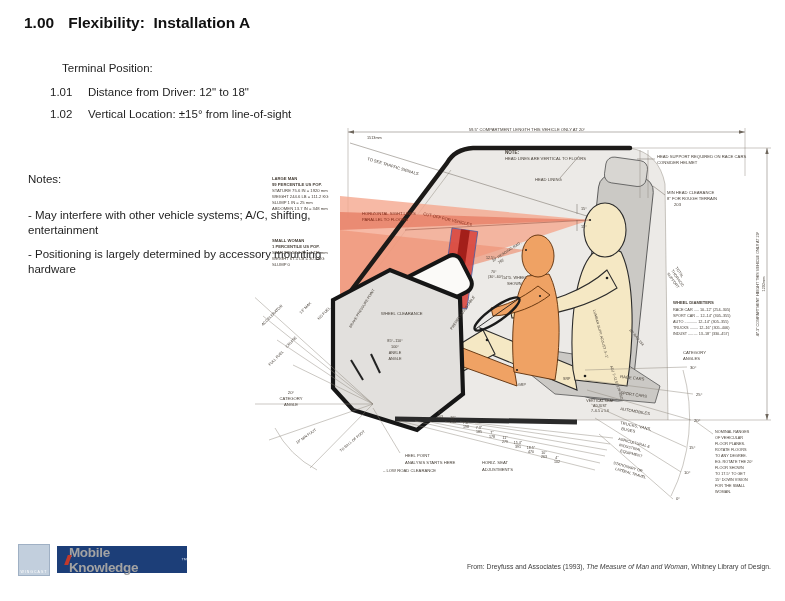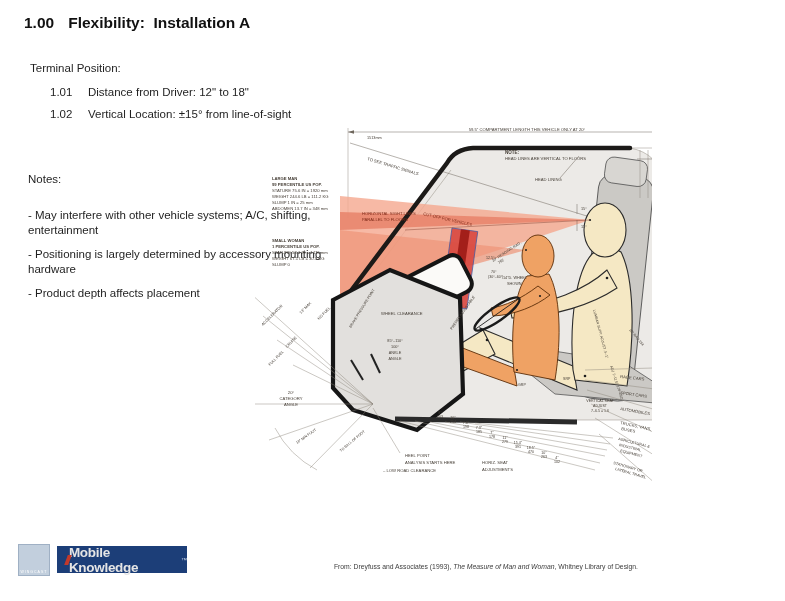--- a/index.html
+++ b/index.html
@@ -1,23 +1,23 @@
 <!DOCTYPE html>
 <html><head>
 <meta charset="utf-8">
 <style>
   html,body{margin:0;padding:0;background:#ffffff;}
-  .page{position:relative;width:652px;height:601px;background:#fff;overflow:hidden;
+  .page{position:relative;width:785px;height:601px;background:#fff;overflow:hidden;
         font-family:"Liberation Sans",sans-serif;color:#1c1c1c;}
   .title{position:absolute;left:24px;top:14px;display:flex;font-size:15.5px;font-weight:bold;color:#111;}
   .title .num{margin-right:14px;}
   .title .txt{white-space:pre;}
   .block{position:absolute;font-size:11.5px;color:#1f1f1f;}
   #terminal{left:30px;top:62px;}
-  #terminal .heading{margin-bottom:12px;}
+  #terminal .heading{margin-bottom:12px;margin-left:32px;}
   .t-item{display:flex;margin-bottom:10px;margin-left:20px;}
   .t-item .num{width:38px;flex:none;}
   #notes{left:28px;top:172px;width:302px;line-height:1.3;}
   #notes .heading{margin-bottom:21px;}
   .n-item{margin-bottom:9px;}
   svg{position:absolute;left:255px;top:118px;}
   svg text{fill:#453e36;font-family:"Liberation Sans",sans-serif;}
   .t36{font-size:3.6px;} .t38{font-size:3.8px;} .t42{font-size:4.2px;} .t45{font-size:4.5px;}
   .b{font-weight:bold;} .mid{text-anchor:middle;} .dkred{fill:#7e2a18;}
   .dim{stroke:#6e665c;stroke-width:0.5;fill:none;}
@@ -25,21 +25,21 @@
   .thick{stroke:#1c1a18;fill:none;stroke-linecap:round;stroke-linejoin:round;}
   
   #wingcast{position:absolute;left:18px;top:544px;width:30px;height:30px;background:#c2cfdd;
             border:1px solid #9fb0c4;}
   #wingcast .wtxt{position:absolute;left:0;right:0;bottom:1px;text-align:center;font-size:3.5px;
             letter-spacing:1px;color:#ffffff;}
   #mk-banner{position:absolute;left:57px;top:546px;width:130px;height:27px;background:#1c3e78;
              display:flex;align-items:center;padding-left:9px;box-sizing:border-box;}
   #mk-banner .accent{display:inline-block;width:4px;height:10px;background:#c2392b;
              transform:skewX(-20deg);margin-right:-1px;}
-  #mk-banner .brand{color:#e5e5e5;font-weight:bold;font-size:13.5px;letter-spacing:-0.3px;}
+  #mk-banner .brand{color:#a3a3a3;font-weight:bold;font-size:13.5px;letter-spacing:-0.3px;}
   #mk-banner .tm{color:#cdd8ea;font-size:6px;vertical-align:super;margin-left:1px;}
   #citation{position:absolute;right:14px;top:563px;font-size:6.8px;color:#3c3c3c;white-space:pre;}
   #citation .it{font-style:italic;}
 </style>
 </head>
 <body>
 
 <div class="page">
 
   <div class="title">
@@ -56,21 +56,20 @@
     <div class="t-item">
       <span class="num">1.02</span>
       <span>Vertical Location: ±15° from line-of-sight</span>
     </div>
   </div>
 
   <div class="block" id="notes">
     <div class="heading">Notes:</div>
     <div class="n-item">- May interfere with other vehicle systems; A/C, shifting, entertainment</div>
     <div class="n-item">- Positioning is largely determined by accessory mounting hardware</div>
-    <div class="n-item">- Product depth affects placement</div>
   </div>
 
   <svg width="530" height="420" viewBox="0 0 530 420">
 
     <g>
       <path d="M95,174 L192,45 Q200,31 218,30 L375,30 Q404,35 410,66 L413,302 L140,302 L78,270 L78,182 Z" fill="#eceae7"></path>
       <path d="M100,180 L196,52" class="thin"></path>
       <path d="M375,30 Q404,35 410,66 L413,302" class="thin"></path>
     </g>
 

